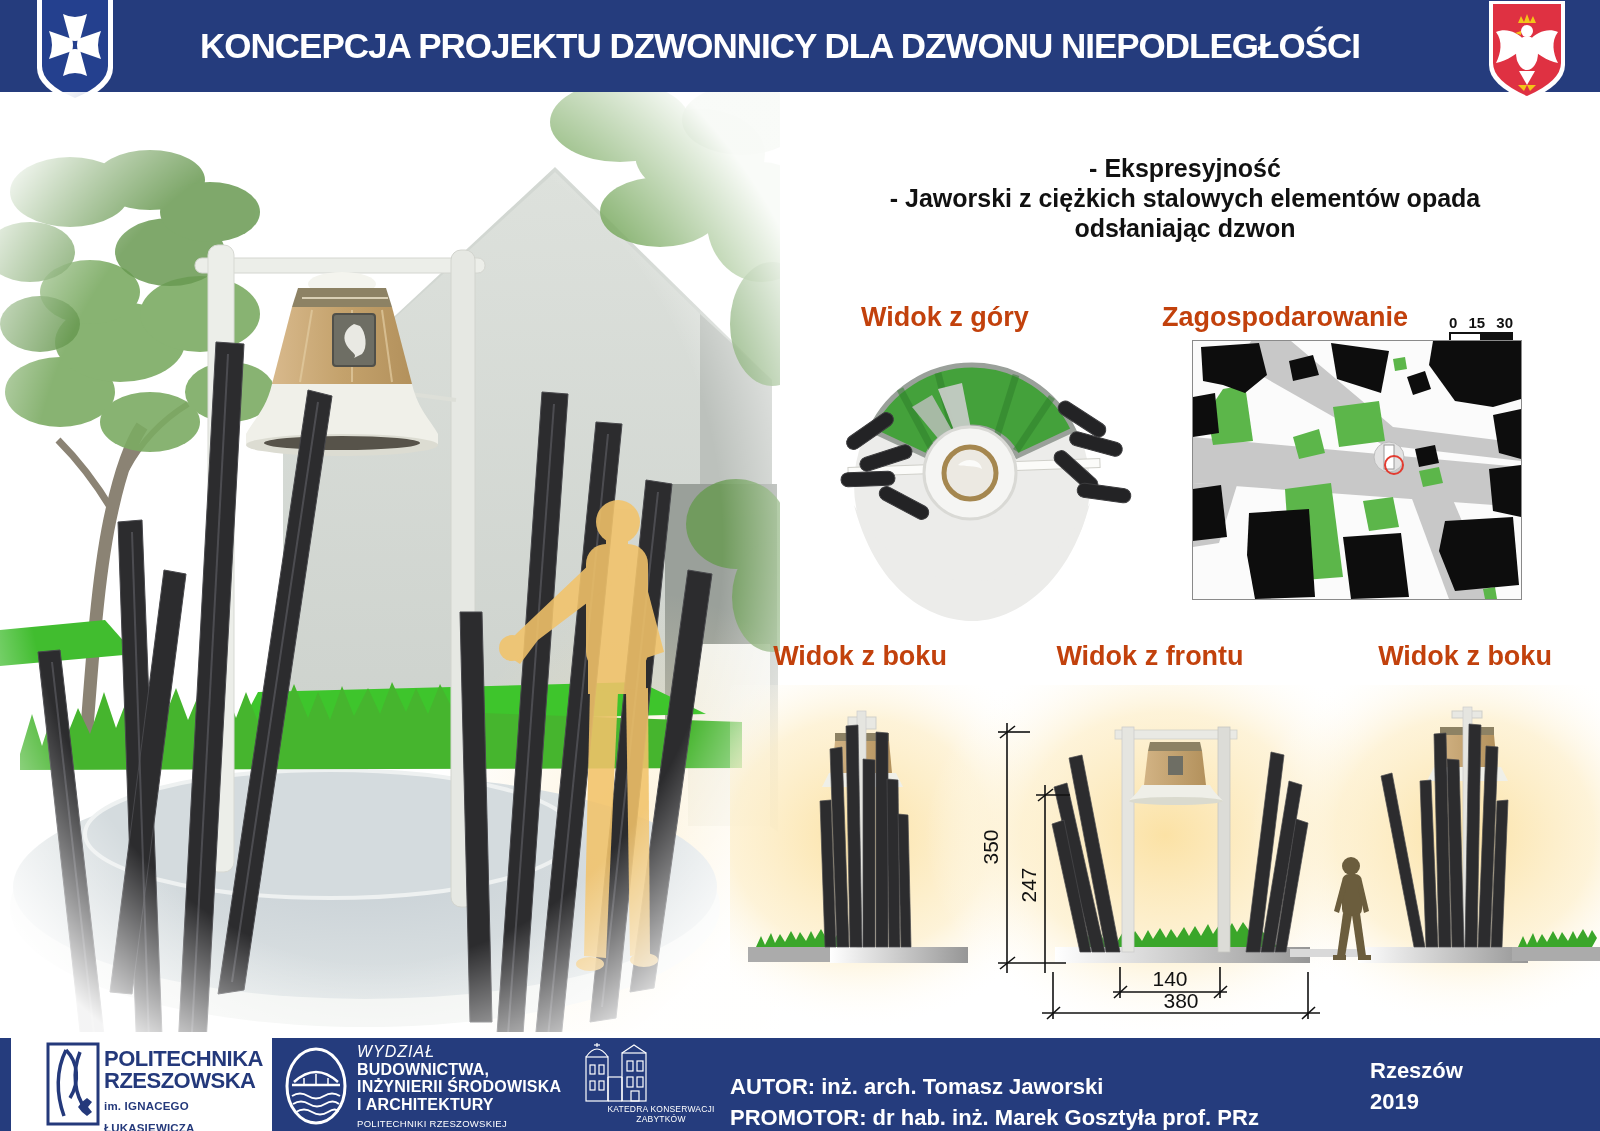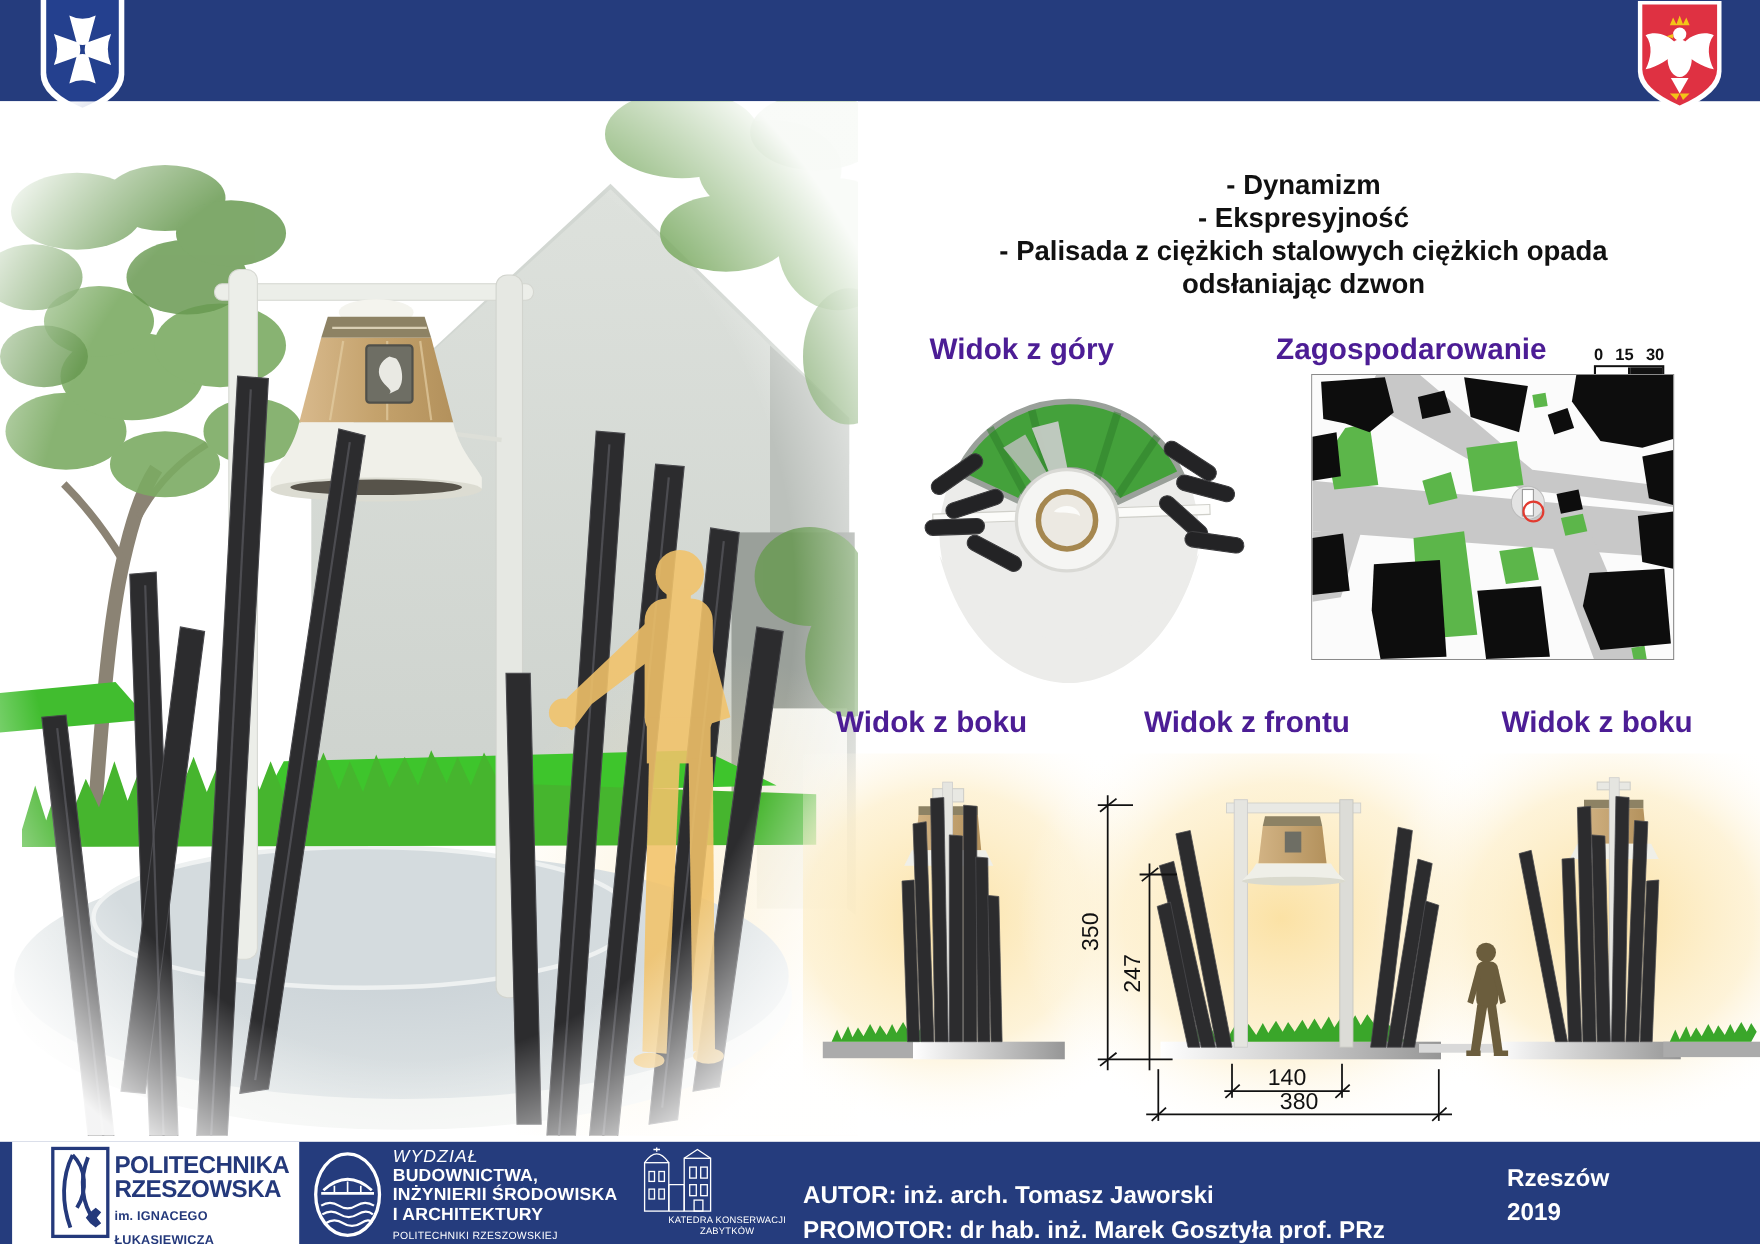--- a/index.html
+++ b/index.html
@@ -8,21 +8,21 @@
   .abs{position:absolute;}
   
   #banner{left:0;top:0;width:1600px;height:92px;background:#253c7d;}
   #title{left:130px;top:0;width:1300px;height:92px;display:flex;align-items:center;justify-content:center;
          color:#ffffff;font-size:35px;font-weight:bold;letter-spacing:-1px;white-space:nowrap;}
   
   #concept-heading{left:780px;top:100px;width:810px;text-align:center;color:#111;
                    font-size:31px;font-weight:bold;}
   #concept-bullets{left:860px;top:153px;width:650px;text-align:center;color:#111;
                    font-size:25px;font-weight:bold;line-height:30px;}
-  .view-label{color:#4c1d95;font-size:27px;font-weight:bold;}
+  .view-label{color:#c2410c;font-size:27px;font-weight:bold;text-align:center;}
   #lbl-top-view{left:845px;top:302px;width:200px;}
   #lbl-site-plan{left:1160px;top:302px;width:250px;}
   #lbl-side-left{left:760px;top:641px;width:200px;}
   #lbl-front{left:1040px;top:641px;width:220px;}
   #lbl-side-right{left:1365px;top:641px;width:200px;}
   
   #scalebar{left:1449px;top:314px;width:64px;height:34px;}
   #scalebar .nums{display:flex;justify-content:space-between;font-size:15px;font-weight:bold;color:#111;}
   #scalebar .bar{margin-top:1px;height:9px;border:2px solid #111;display:flex;}
   #scalebar .seg1{width:50%;background:#ffffff;border-right:2px solid #111;}
@@ -45,20 +45,21 @@
   #credits{left:730px;top:1071px;width:640px;color:#ffffff;font-size:22px;font-weight:bold;line-height:31px;}
   #city-year{left:1370px;top:1055px;width:170px;text-align:left;color:#ffffff;
              font-size:22px;font-weight:bold;line-height:31px;}
 </style>
 </head>
 <body>
 
 <div id="poster">
 
   <div class="abs" id="banner"></div>
+  <div class="abs" id="title">KONCEPCJA PROJEKTU DZWONNICY DLA DZWONU NIEPODLEGŁOŚCI</div>
 
   <svg class="abs" style="left:34px;top:0;" width="82" height="106" viewBox="0 0 82 106">
     <path d="M3,0 H79 V68 Q79,88 41,104 Q3,88 3,68 Z" fill="#ffffff"></path>
     <path d="M8,0 H74 V66 Q74,84 41,98 Q8,84 8,66 Z" fill="#24408e"></path>
     <g fill="#ffffff">
       <path d="M29,14 Q41,20 53,14 L46,40 Q41,42 36,40 Z"></path>
       <path d="M29,76 Q41,70 53,76 L46,50 Q41,48 36,50 Z"></path>
       <path d="M15,31 Q21,45 15,59 L38,51 Q40,45 38,39 Z"></path>
       <path d="M67,31 Q61,45 67,59 L44,51 Q42,45 44,39 Z"></path>
     </g>
@@ -229,23 +230,22 @@
       <polygon points="590,598 618,600 606,866 584,864"></polygon>
       <polygon points="626,598 648,596 650,862 630,864"></polygon>
       <ellipse cx="590" cy="872" rx="14" ry="7"></ellipse>
       <ellipse cx="644" cy="868" rx="14" ry="7"></ellipse>
     </g>
 
     <rect x="0" y="0" width="780" height="940" fill="url(#vign)"></rect>
   </svg>
 
   <div class="abs" id="concept-bullets">
-    <div>- Dynamizm</div>
     <div>- Ekspresyjność</div>
-    <div>- Palisada z ciężkich stalowych ciężkich opada odsłaniając dzwon</div>
+    <div>- Jaworski z ciężkich stalowych elementów opada odsłaniając dzwon</div>
   </div>
 
   <div class="abs view-label" id="lbl-top-view">Widok z góry</div>
   <div class="abs view-label" id="lbl-site-plan">Zagospodarowanie</div>
 
   <div class="abs" id="scalebar">
     <div class="nums">
       <span>0</span>
       <span>15</span>
       <span>30</span>

